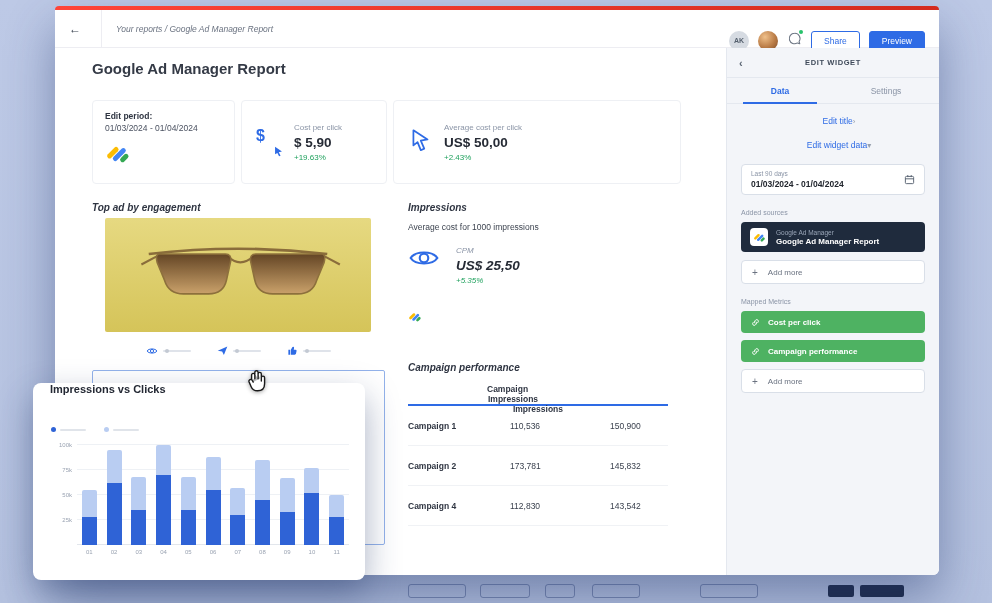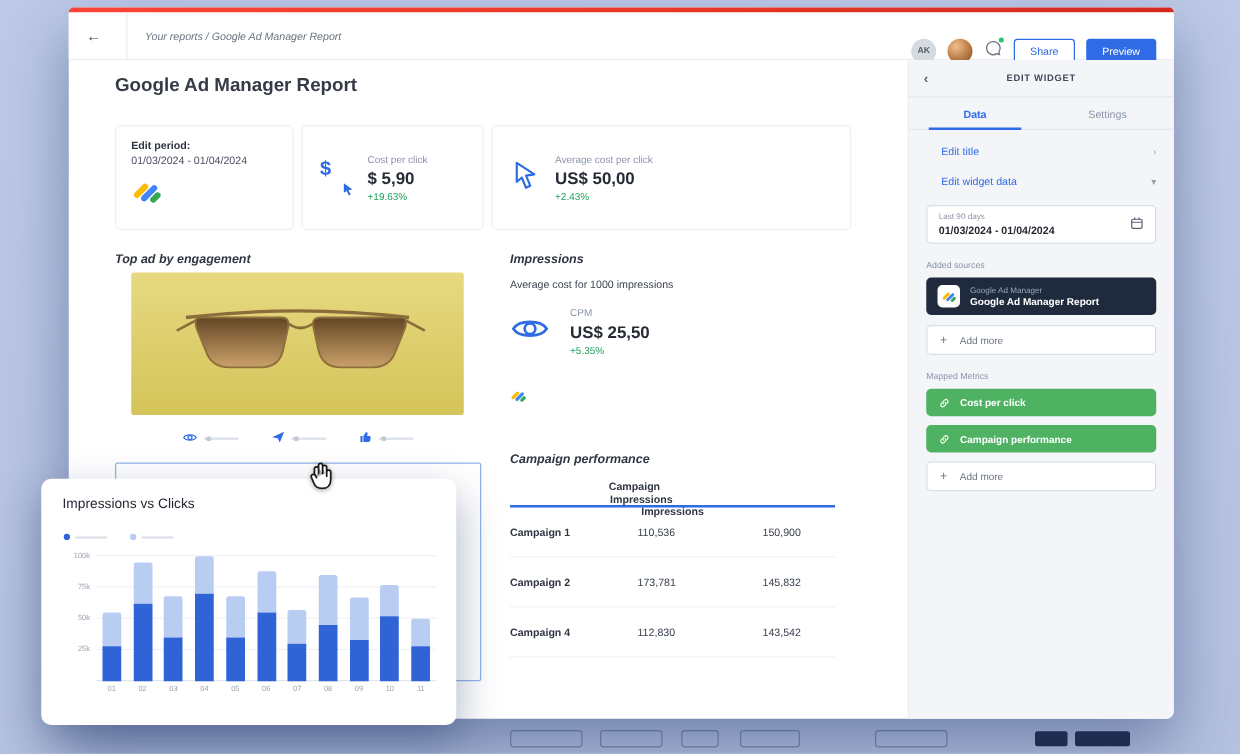--- a/index.html
+++ b/index.html
@@ -57,21 +57,21 @@
   .engagement-row { position:absolute; left:50px; top:336px; width:266px; display:flex; justify-content:center; gap:26px; align-items:center; }
   .eng-item { display:flex; align-items:center; gap:5px; }
   .eng-track { width:28px; height:2px; background:#dfe3ea; border-radius:1px; position:relative; }
   .eng-track::before { content:""; position:absolute; left:2px; top:-1px; width:4px; height:4px; border-radius:50%; background:#c3c9d3; }
 
   .selected-widget { position:absolute; left:37px; top:364px; width:293px; height:175px;
                      border:1px solid #93b2ea; background:#fff; border-radius:2px; }
 
   
   .imp-sub { position:absolute; left:353px; top:216px; font-size:8.5px; color:#3d4450; }
-  .imp-row { position:absolute; left:353px; top:240px; display:flex; align-items:center; gap:16px; }
+  .imp-row { position:absolute; left:353px; top:240px; display:flex; gap:16px;font-style:italic; }
   .imp-col .kpi-value { font-size:13.5px; }
   .imp-logo { position:absolute; left:353px; top:304px; }
 
   .cp-table { position:absolute; left:353px; top:378px; width:260px; }
   .cp-head { display:flex; align-items:center; height:22px; border-bottom:2px solid #2e6be5;
              font-size:8.5px; font-weight:bold; color:#2f3542;flex-direction:column; }
   .cp-row { display:flex; align-items:center; height:40px; border-bottom:1px solid #f0f2f5; font-size:8.5px; color:#3a414e; }
   .cp-cell.c0 { width:102px; font-weight:bold; color:#2f3542; }
   .cp-cell.c1 { width:100px; }
   .cp-cell.c2 { flex:1; }
@@ -81,21 +81,21 @@
              border-left:1px solid #e4e8ef; border-radius:0 0 6px 0; }
   .sb-header { height:30px; display:flex; align-items:center; justify-content:center; position:relative;
                border-bottom:1px solid #e4e8ef; font-size:7.5px; font-weight:bold; letter-spacing:.6px; color:#3f4a5a; }
   .sb-back { position:absolute; left:12px; color:#5a6472; font-size:11px; cursor:pointer; }
   .sb-tabs { display:flex; border-bottom:1px solid #e4e8ef; height:26px; }
   .sb-tab { flex:1; display:flex; align-items:center; justify-content:center; font-size:8.5px; color:#8a94a6;
             position:relative; cursor:pointer; }
   .sb-tab.active { color:#2e6be5; font-weight:bold; }
   .sb-tab.active::after { content:""; position:absolute; left:16px; right:16px; bottom:-1px; height:2px; background:#2e6be5; }
   .sb-body { padding:12px 14px; }
-  .sb-link-row { display:flex; justify-content:space-between; align-items:center; margin-bottom:14px;
+  .sb-link-row { display:flex; justify-content:center; align-items:center; margin-bottom:14px;
                  color:#2e6be5; font-size:8.5px; cursor:pointer;padding-left:12px; }
   .caret { color:#97a0ae; font-size:8px; }
   .date-box { background:#fff; border:1px solid #d9dfe8; border-radius:4px; padding:5px 9px;
               display:flex; align-items:center; justify-content:space-between; margin-bottom:14px; cursor:pointer; }
   .date-preset { font-size:6.5px; color:#8a94a6; }
   .date-value { font-size:8.5px; font-weight:bold; color:#22262e; margin-top:2px; }
   .sb-label { font-size:7px; color:#8a94a6; margin-bottom:6px; }
   .source-card { background:#1f2b3d; border-radius:4px; padding:6px 9px; display:flex; align-items:center; gap:8px; margin-bottom:8px; }
   .source-logo { width:18px; height:18px; background:#fff; border-radius:4px; display:flex; align-items:center; justify-content:center; }
   .source-name { font-size:6.5px; color:#9aa6b8; }
@@ -103,21 +103,21 @@
   .add-more { background:#fff; border:1px solid #d9dfe8; border-radius:4px; height:24px; display:flex;
               align-items:center; gap:10px; padding:0 10px; font-size:8px; color:#6a7280; margin-bottom:14px; cursor:pointer; }
   .plus { color:#6a7280; font-size:10px; }
   .pill { height:22px; border-radius:4px; background:#4eb262; display:flex; align-items:center; gap:8px;
           padding:0 10px; margin-bottom:7px; color:#fff; font-size:8px; font-weight:600; cursor:pointer; }
   .pill-icon { display:flex; }
 
   
   .floating-card { position:absolute; left:33px; top:383px; width:332px; height:197px; background:#fff;
                    border-radius:8px; box-shadow:0 14px 34px rgba(30,50,100,.38); z-index:5; }
-  .fc-title { position:absolute; left:17px; top:14px; font-size:11px; font-weight:normal; color:#232833; }
+  .fc-title { position:absolute; left:17px; top:0; font-size:11px; font-weight:bold; color:#232833; }
   .fc-legend { position:absolute; left:18px; top:44px; display:flex; gap:18px; }
   .legend-item { display:flex; align-items:center; gap:4px; }
   .legend-dot { width:5px; height:5px; border-radius:50%; }
   .legend-line { width:26px; height:2px; background:#e0e4ea; border-radius:1px; }
   .chart-area { position:absolute; left:14px; top:58px; width:304px; height:122px; }
   .chart-plot { position:absolute; left:30px; top:4px; right:2px; bottom:18px; }
   .gridline { position:absolute; left:0; right:0; height:1px; background:#eef1f5; }
   .gridline.base { background:#e2e6ec; }
   .ylab { position:absolute; right:calc(100% + 5px); transform:translateY(50%); font-size:6px; color:#9aa3b2; white-space:nowrap; }
   .bar { position:absolute; top:0; bottom:0; width:15px; display:flex; flex-direction:column; justify-content:flex-end; }

